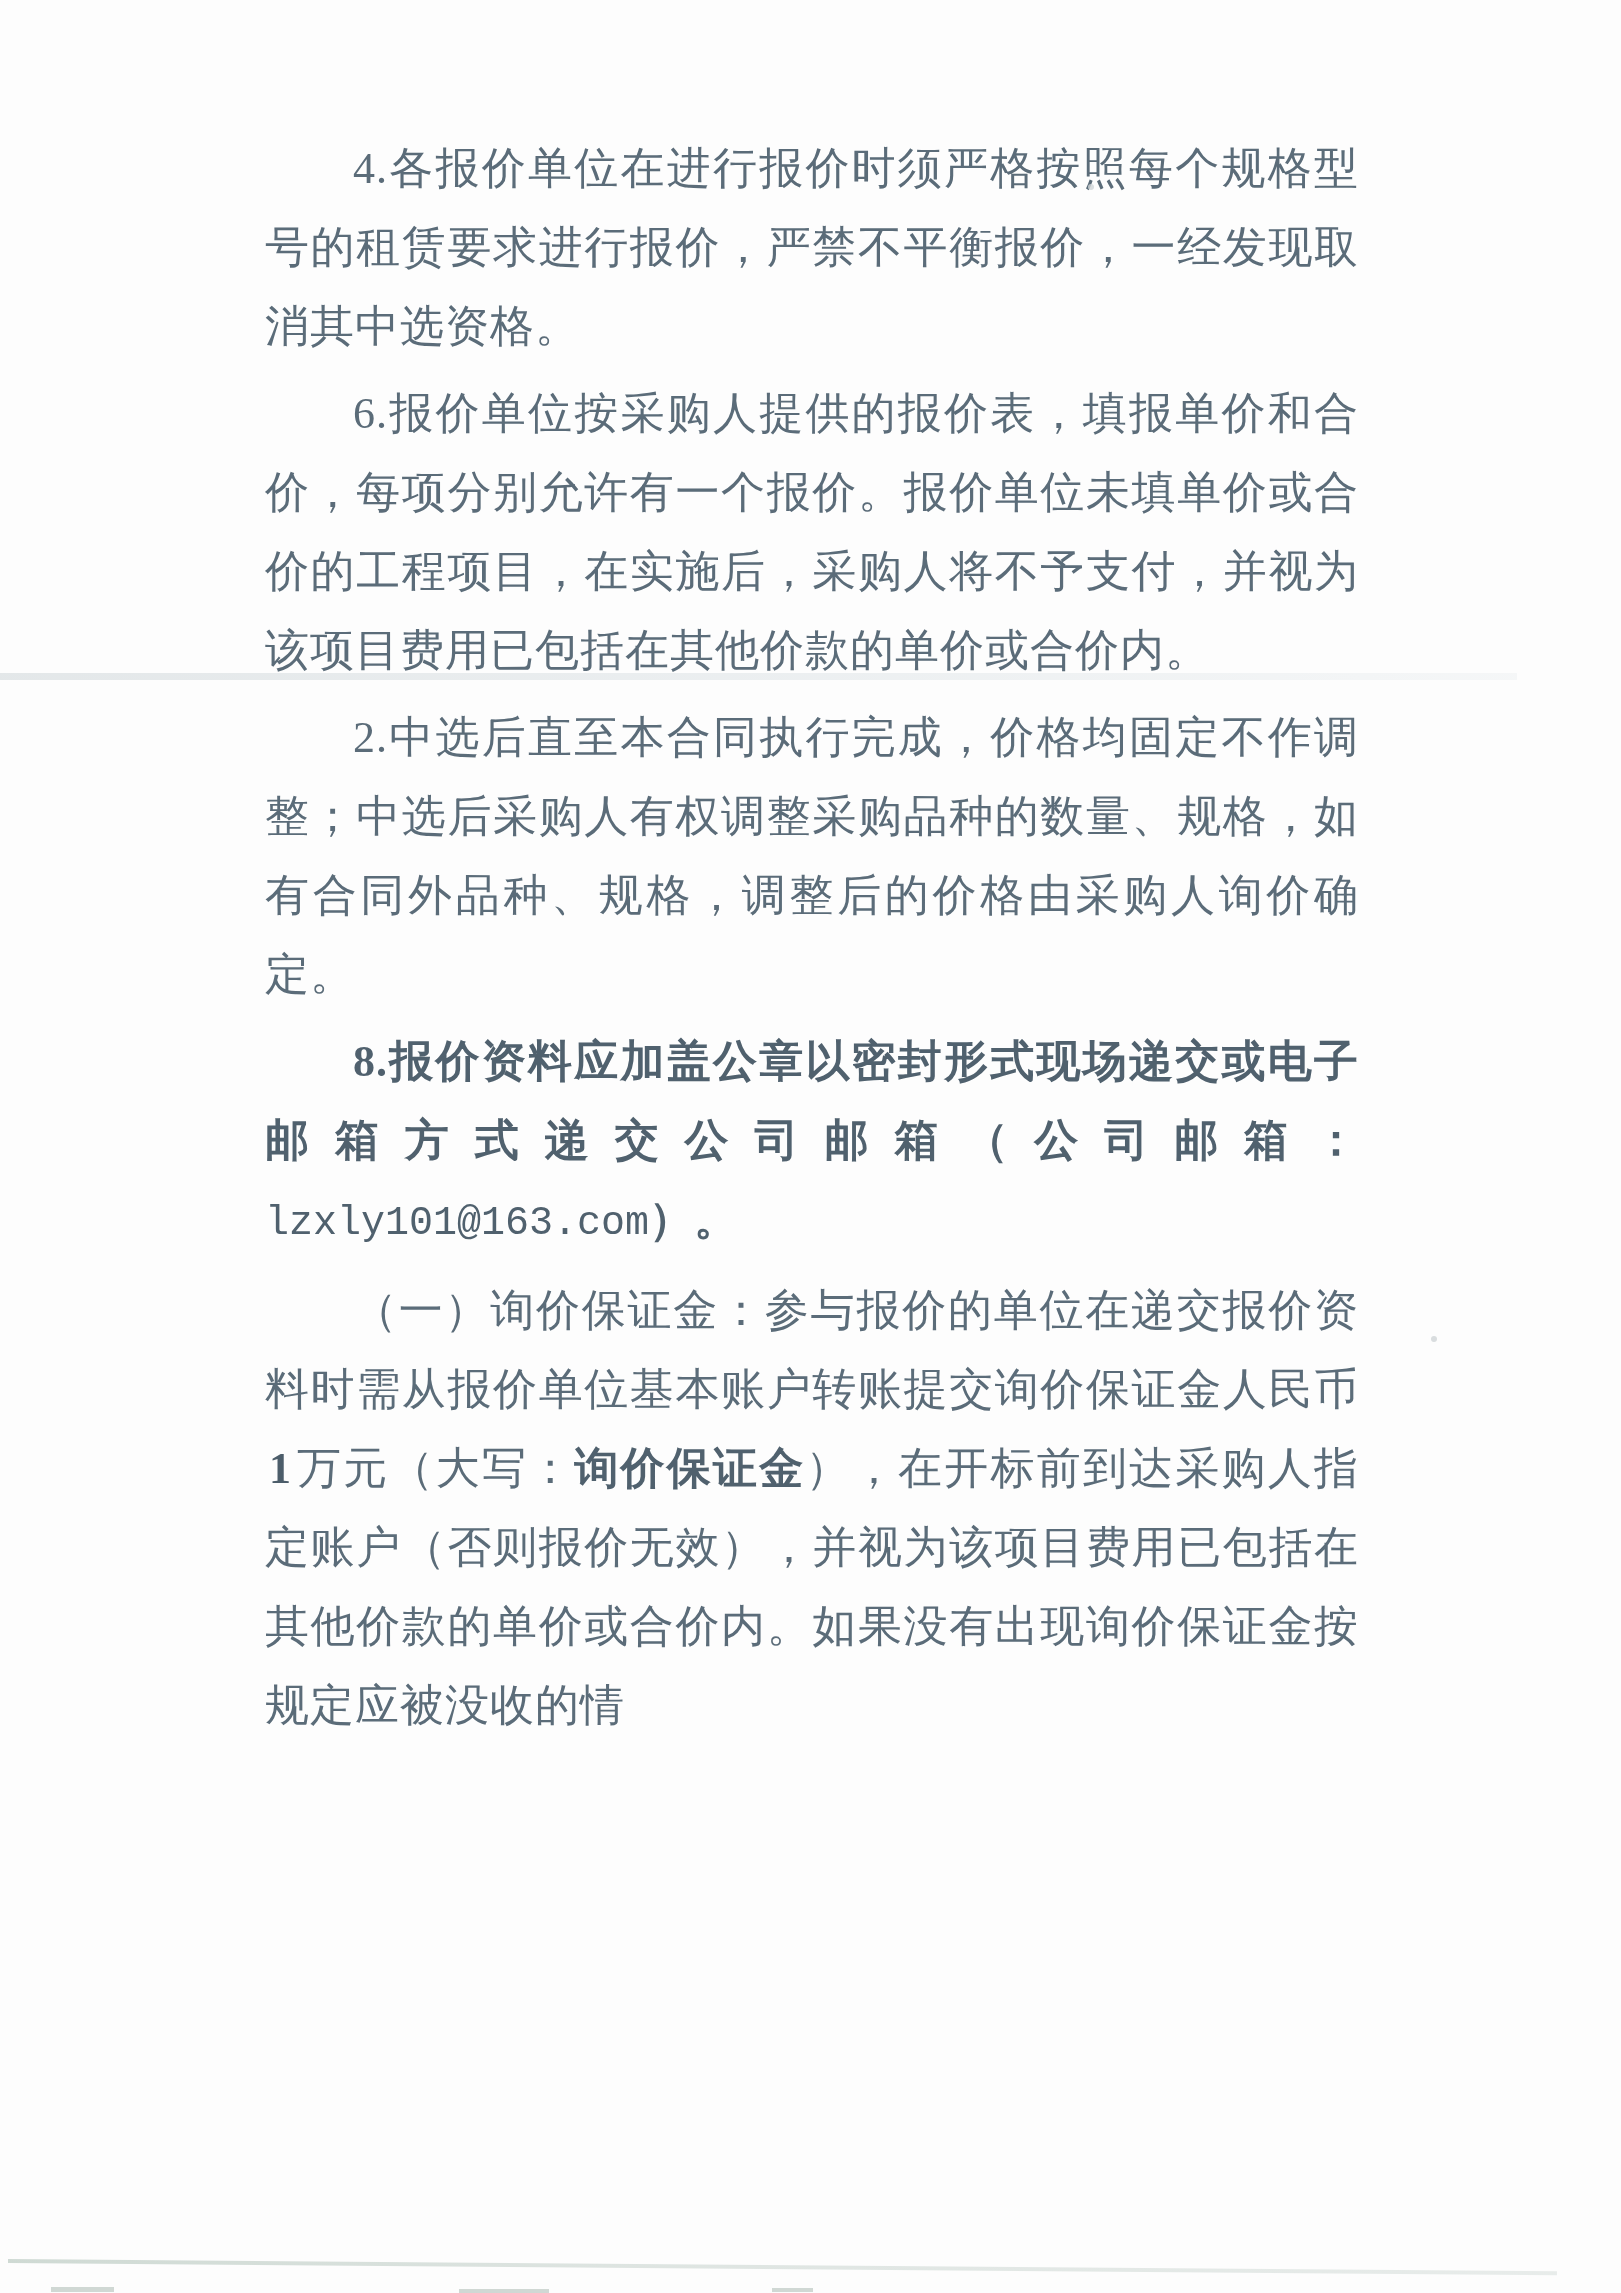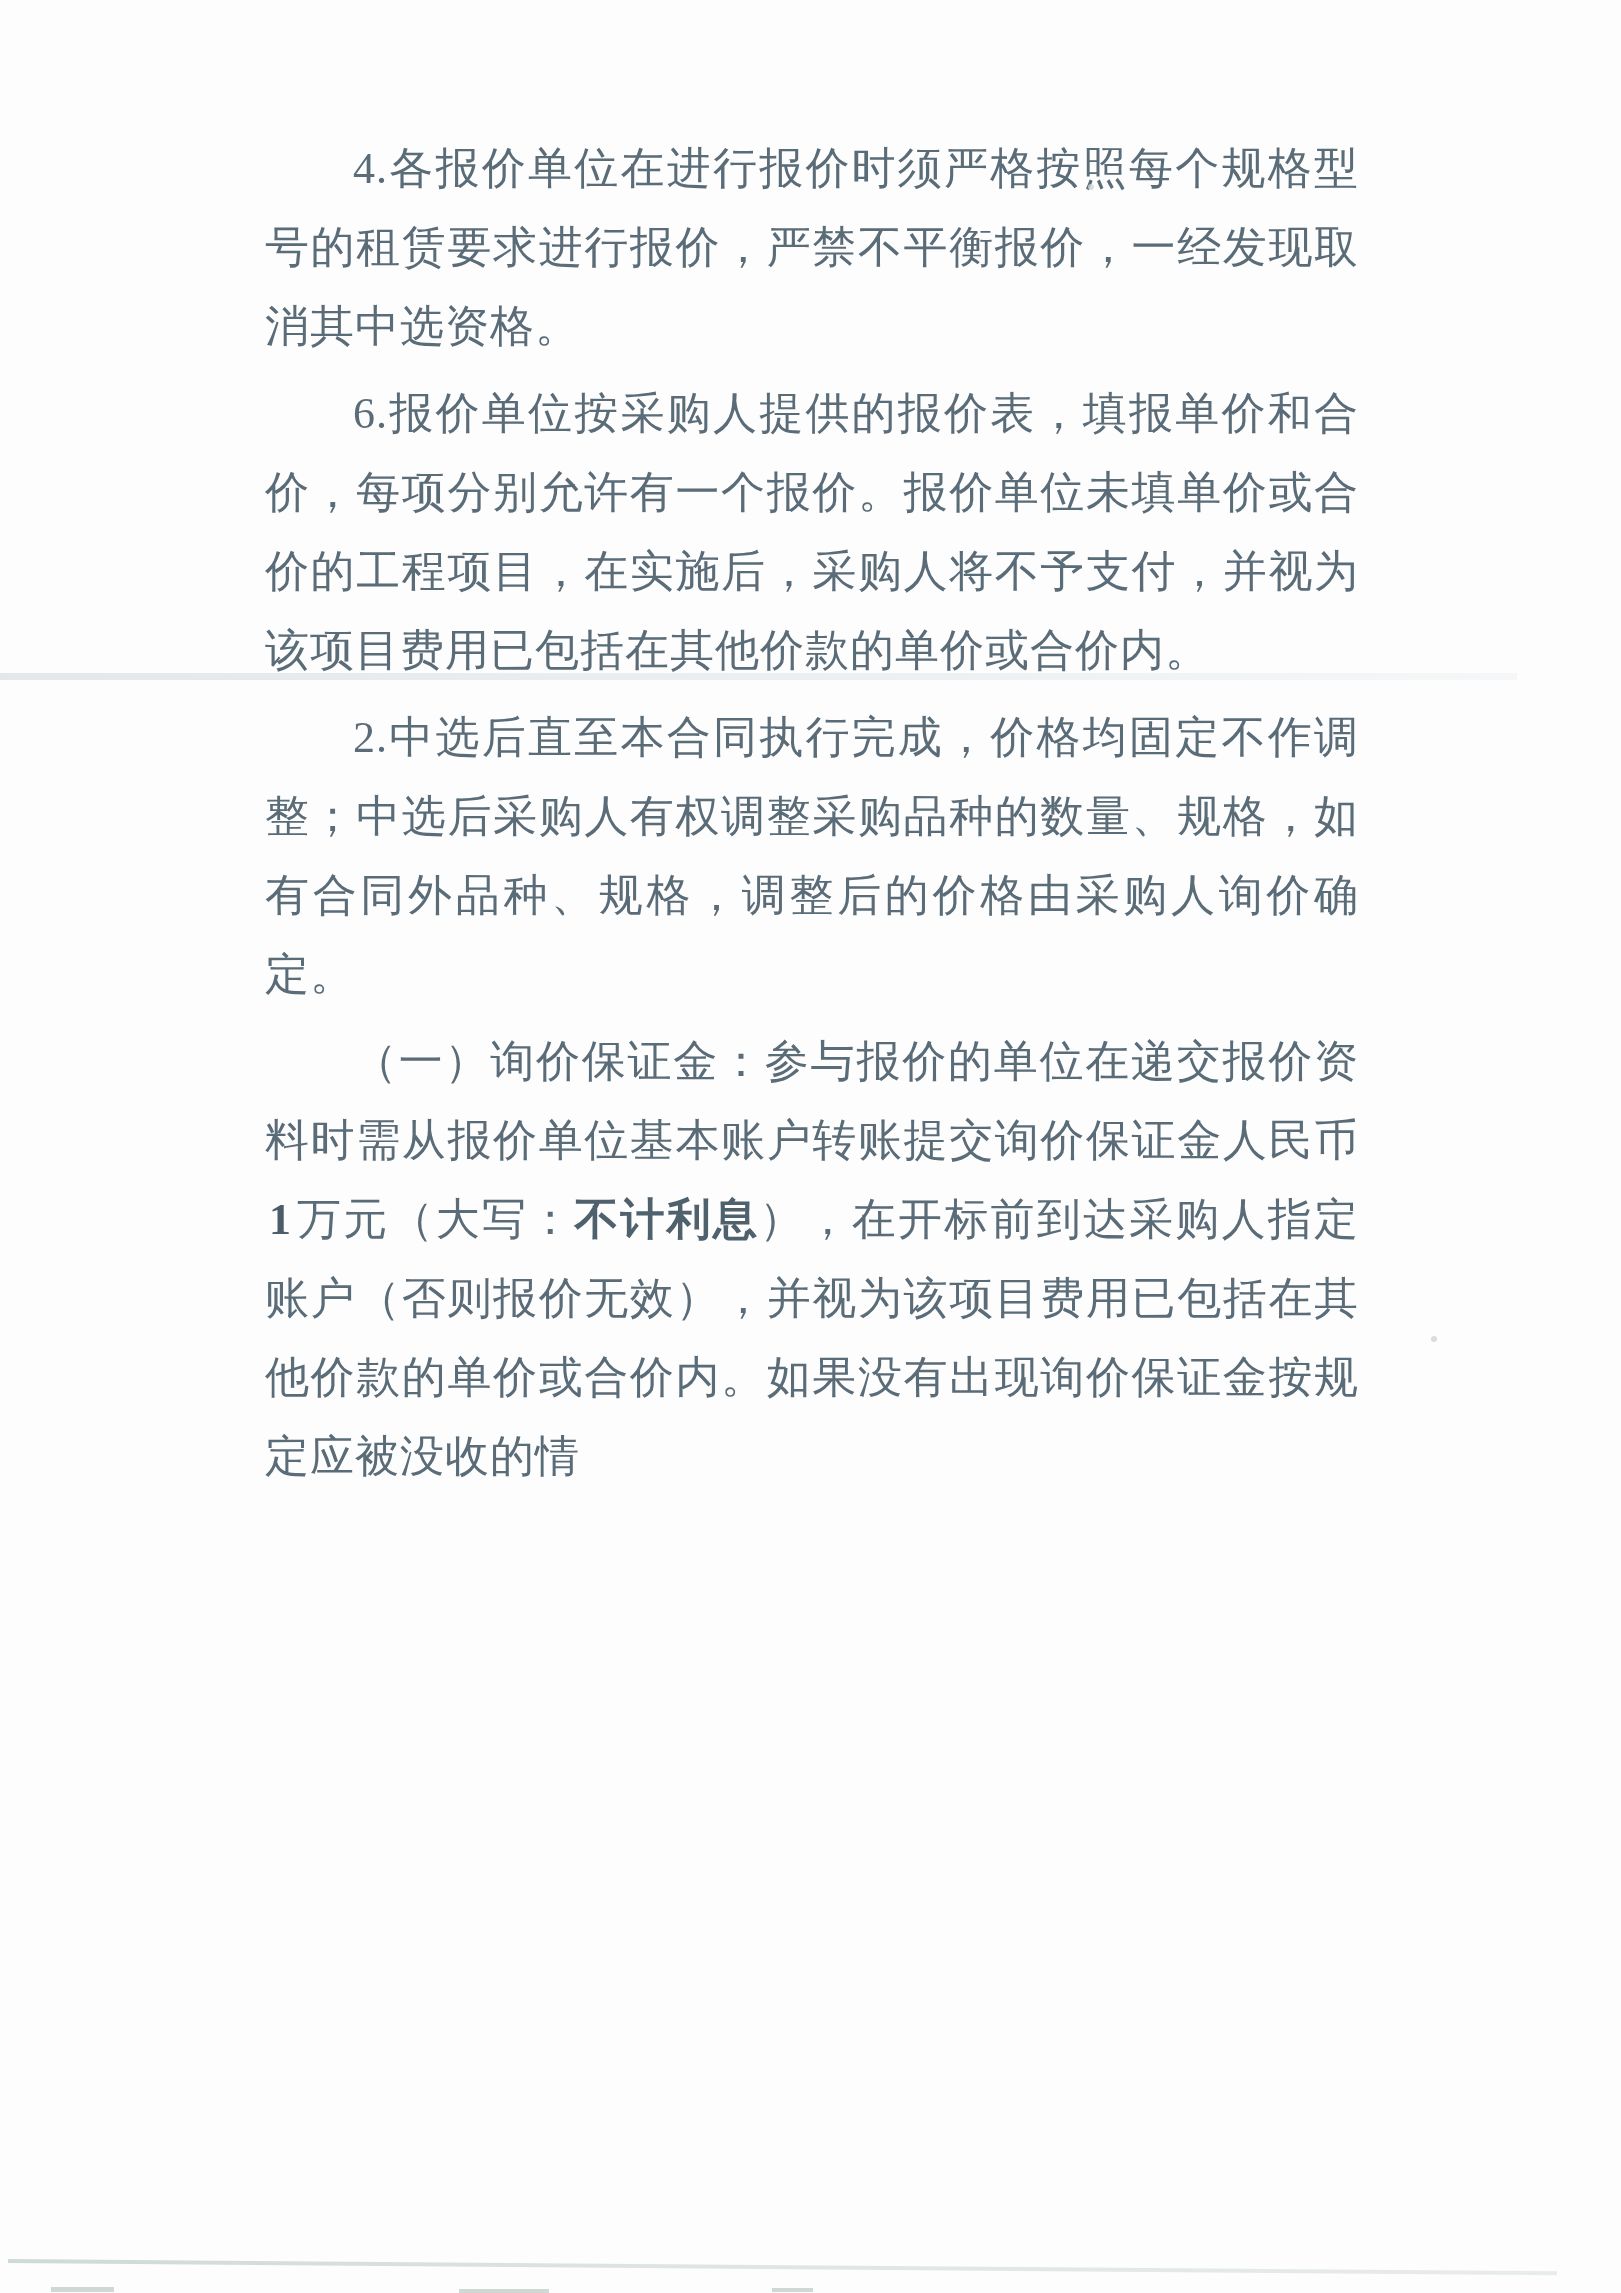--- a/index.html
+++ b/index.html
@@ -58,23 +58,24 @@
 
   <div class="content">
 
     <p class="para"><span>4.各报价单位在进行报价时须严格按照每个规格型号的租赁要求进行报价，严禁不平衡报价，一经发现取消其中选资格。</span></p>
 
     <p class="para"><span>6.报价单位按采购人提供的报价表，填报单价和合价，每项分别允许有一个报价。报价单位未填单价或合价的工程项目，在实施后，采购人将不予支付，并视为该项目费用已包括在其他价款的单价或合价内。</span></p>
 
     <p class="para"><span>2.中选后直至本合同执行完成，价格均固定不作调整；中选后采购人有权调整采购品种的数量、规格，如有合同外品种、规格，调整后的价格由采购人询价确定。</span></p>
 
 
+    <p class="para bold"><span>8.报价资料应加盖公章以密封形式现场递交或电子邮箱方式递交公司邮箱（公司邮箱：</span><span class="mono">lzxly101@163.com</span><span>）。</span></p>
 
 
-    <p class="para"><span>（一）询价保证金：参与报价的单位在递交报价资料时需从报价单位基本账户转账提交询价保证金人民币</span><span class="digit-bold">1</span><span>万元（大写：</span><span class="bold">不计利息</span><span>），在开标前到达采购人指定账户（否则报价无效），并视为该项目费用已包括在其他价款的单价或合价内。如果没有出现询价保证金按规定应被没收的情</span></p>
+    <p class="para"><span>（一）询价保证金：参与报价的单位在递交报价资料时需从报价单位基本账户转账提交询价保证金人民币</span><span class="digit-bold">1</span><span>万元（大写：</span><span class="bold">询价保证金</span><span>），在开标前到达采购人指定账户（否则报价无效），并视为该项目费用已包括在其他价款的单价或合价内。如果没有出现询价保证金按规定应被没收的情</span></p>
 
   </div>
 
   <div class="artifact-bottom-line"></div>
   <div class="speck speck1"></div>
   <div class="speck speck2"></div>
   <div class="speck speck3"></div>
   <div class="dot dot1"></div>
   <div class="dot dot2"></div>
 

